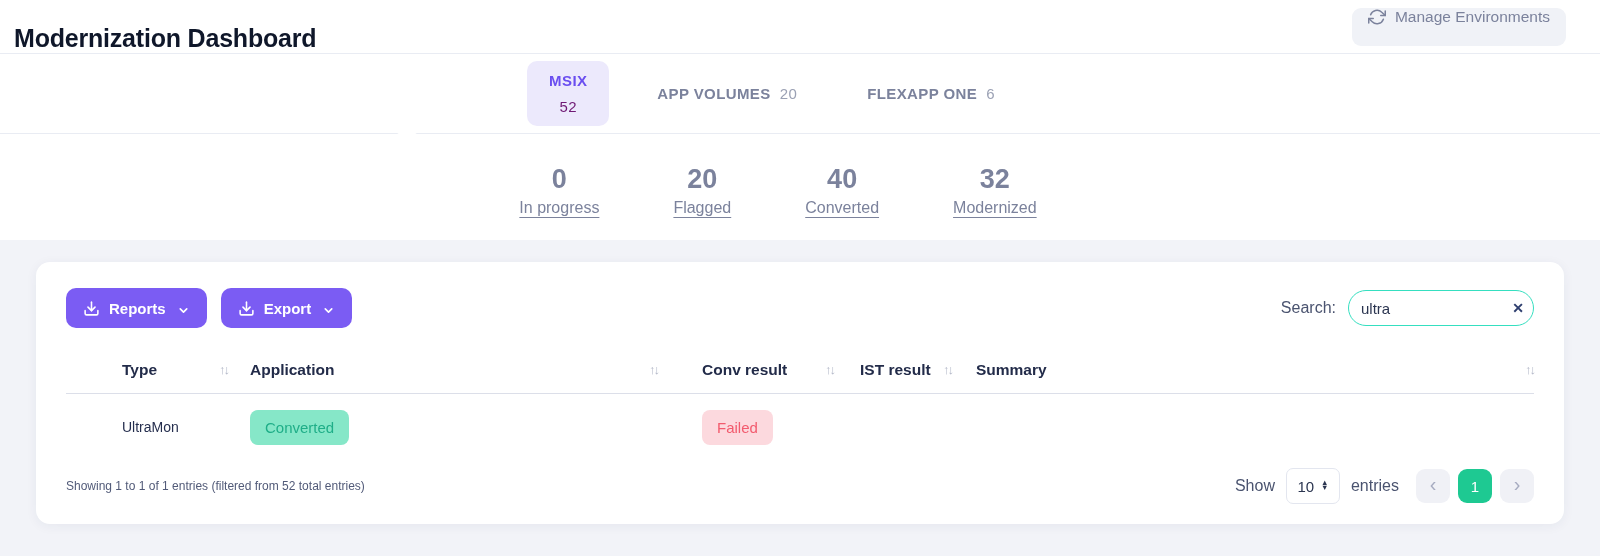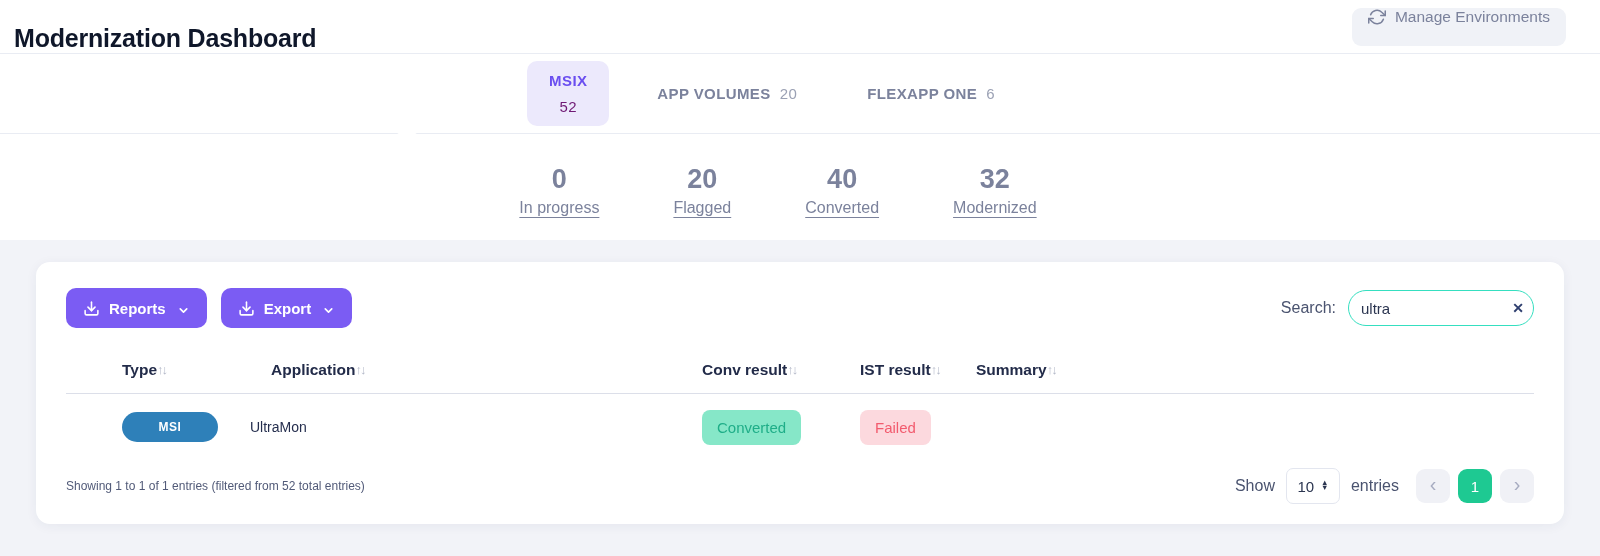--- a/index.html
+++ b/index.html
@@ -57,23 +57,23 @@
     caret-color:#2b3550; }
   .search-clear { position:absolute; right:10px; top:50%; transform:translateY(-50%);
     font-size:14px; font-weight:900; color:#2e3e6e; cursor:pointer; line-height:1; }
 
   
   .tbl { margin-top:18px; }
   .tbl-row { display:grid; grid-template-columns:56px 128px 452px 158px 116px 1fr;
     align-items:center; }
   .tbl-head { height:48px; border-bottom:1px solid #dcdfe9; font-size:15.5px; font-weight:700;
     color:#222b49; }
-  .th { display:flex; align-items:center; height:100%; }
+  .th { display:flex; align-items:center; justify-content:space-between; height:100%; }
   .sort { font-size:13px; color:#b3b8c8; letter-spacing:-2px; cursor:pointer; font-weight:400; }
-  .th.type { padding-right:22px; } .th.app { padding-right:44px;margin-left:21px; }
+  .th.type { padding-right:22px; } .th.app { padding-right:44px; }
   .th.conv { padding-right:26px; } .th.ist { padding-right:24px; }
   .checkbox { width:20px; height:20px; border-radius:5px; background:#eceef5; cursor:pointer; }
   .tbl-datarow { min-height:66px; padding:8px 0; }
   .badge-msi { width:96px; height:30px; border-radius:15px; background:#2e80b9; color:#fff;
     font-size:12px; font-weight:700; display:flex; align-items:center; justify-content:center;
     letter-spacing:0.5px; cursor:pointer; }
   .app-name { font-size:14px; color:#252e4e; }
   .pill { display:inline-block; padding:9px 15px; border-radius:8px; font-size:15px; }
   .pill-converted { background:#86e7c8; color:#1fae88; cursor:pointer; }
   .pill-failed { background:#fcd9de; color:#f25b6e; cursor:pointer; }
@@ -217,23 +217,20 @@
           <span class="sort">↑↓</span>
         </div>
         <div class="th">
           <span>Summary</span>
           <span class="sort">↑↓</span>
         </div>
       </div>
 
       <div class="tbl-row tbl-datarow">
         <div><span class="checkbox"></span></div>
-        <div>
-            <span class="badge-msi">MSI</span>
-          </div>
         <div class="app-name">UltraMon</div>
         <div><span class="pill pill-converted">Converted</span></div>
         <div><span class="pill pill-failed">Failed</span></div>
       </div>
     </div>
 
     <div class="tbl-footer">
       <div class="showing">Showing 1 to 1 of 1 entries (filtered from 52 total entries)</div>
       <div class="foot-right">
         <span class="show-label">Show</span>

